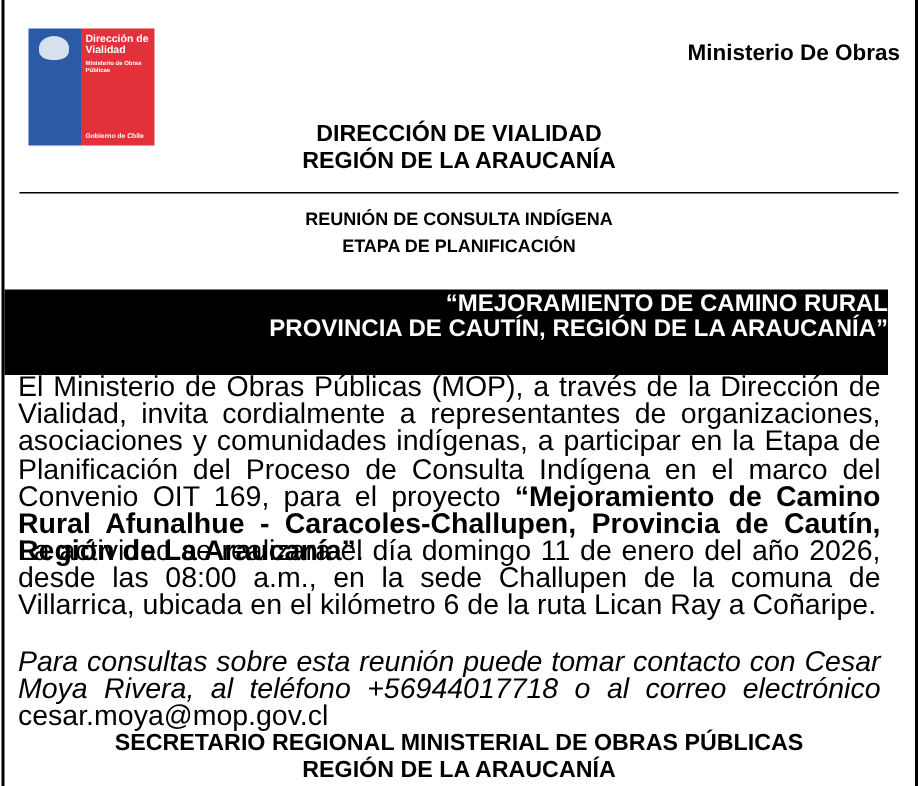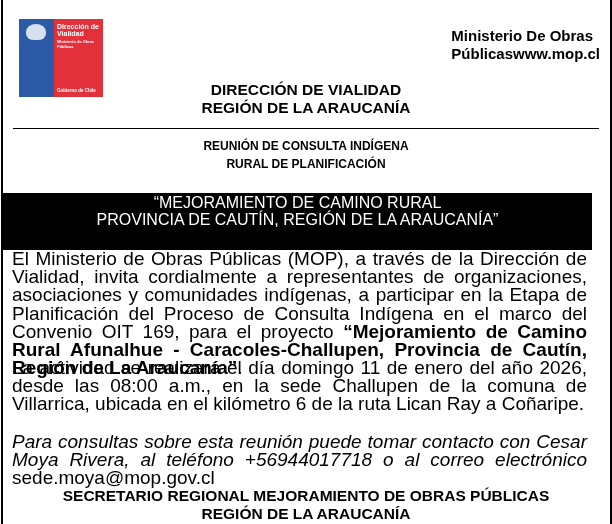--- a/index.html
+++ b/index.html
@@ -15,21 +15,21 @@
   .logo .t1 { position:absolute; left:3px; top:4px; font-size:7px; font-weight:bold; line-height:7px; }
   .logo .t2 { position:absolute; left:3px; top:20px; font-size:4px; font-weight:bold; line-height:5px; }
   .logo .t3 { position:absolute; left:3px; bottom:4px; font-size:4.5px; font-weight:bold; }
   .header-right { position:absolute; right:12px; top:27px; text-align:left;
                   font-weight:bold; font-size:15px; line-height:18px; }
   .center { position:absolute; left:0; width:612px; text-align:center; font-weight:bold; }
   .dir { top:81px; font-size:15.5px; line-height:18px; }
   .rule { position:absolute; left:13px; width:586px; top:128px; height:0; border-top:1.5px solid #000; }
   .reunion { top:137px; font-size:12px; line-height:18px; }
   .blackbox { position:absolute; left:3px; top:193px; width:589px; height:57px; background:#000;
-              color:#fff; text-align:center; font-weight:normal; font-size:16px; line-height:17px; padding-top:1px; box-sizing:border-box; }
+              color:#fff; text-align:right; font-weight:bold; font-size:16px; line-height:17px; padding-top:1px; box-sizing:border-box; }
   .body { position:absolute; left:12px; width:575px; font-size:19px; line-height:18.2px; text-align:justify; }
   .p1 { top:250px; }
   .p2 { top:359px; }
   .p3 { top:433px; }
   .just-last { text-align-last:justify;font-style:italic; }
   .footer { top:487px; font-size:15.5px; line-height:18px; }
   b { font-weight:bold; }
 </style>
 </head>
 <body>
@@ -42,45 +42,44 @@
   </div>
   <div class="red">
     <div class="t1">Dirección de Vialidad</div>
     <div class="t2">Ministerio de Obras Públicas</div>
     <div class="t3">Gobierno de Chile</div>
   </div>
 </div>
 
 <div class="header-right">
   <div>Ministerio De Obras</div>
-  <div>Públicaswww.mop.cl</div>
 </div>
 
 <div class="center dir">
   <div>DIRECCIÓN DE VIALIDAD</div>
   <div>REGIÓN DE LA ARAUCANÍA</div>
 </div>
 
 <div class="rule"></div>
 
 <div class="center reunion">
   <div>REUNIÓN DE CONSULTA INDÍGENA</div>
-  <div>RURAL DE PLANIFICACIÓN</div>
+  <div>ETAPA DE PLANIFICACIÓN</div>
 </div>
 
 <div class="blackbox">
   <div>“MEJORAMIENTO DE CAMINO RURAL</div>
   <div>PROVINCIA DE CAUTÍN, REGIÓN DE LA ARAUCANÍA”</div>
 </div>
 
 <div class="body p1"><span>El Ministerio de Obras Públicas (MOP), a través de la Dirección de Vialidad, invita cordialmente a representantes de organizaciones, asociaciones y comunidades indígenas, a participar en la Etapa de Planificación del Proceso de Consulta Indígena en el marco del Convenio OIT 169, para el proyecto </span><b>“Mejoramiento de Camino Rural Afunalhue - Caracoles-Challupen, Provincia de Cautín, Región de La Araucanía”</b><span>.</span></div>
 
 <div class="body p2">La actividad se realizará el día domingo 11 de enero del año 2026, desde las 08:00 a.m., en la sede Challupen de la comuna de Villarrica, ubicada en el kilómetro 6 de la ruta Lican Ray a Coñaripe.</div>
 
 <div class="body p3">
   <div class="just-last">Para consultas sobre esta reunión puede tomar contacto con Cesar Moya Rivera, al teléfono +56944017718 o al correo electrónico</div>
-  <div>sede.moya@mop.gov.cl</div>
+  <div>cesar.moya@mop.gov.cl</div>
 </div>
 
 <div class="center footer">
-  <div>SECRETARIO REGIONAL MEJORAMIENTO DE OBRAS PÚBLICAS</div>
+  <div>SECRETARIO REGIONAL MINISTERIAL DE OBRAS PÚBLICAS</div>
   <div>REGIÓN DE LA ARAUCANÍA</div>
 </div>
 
 </body></html>

